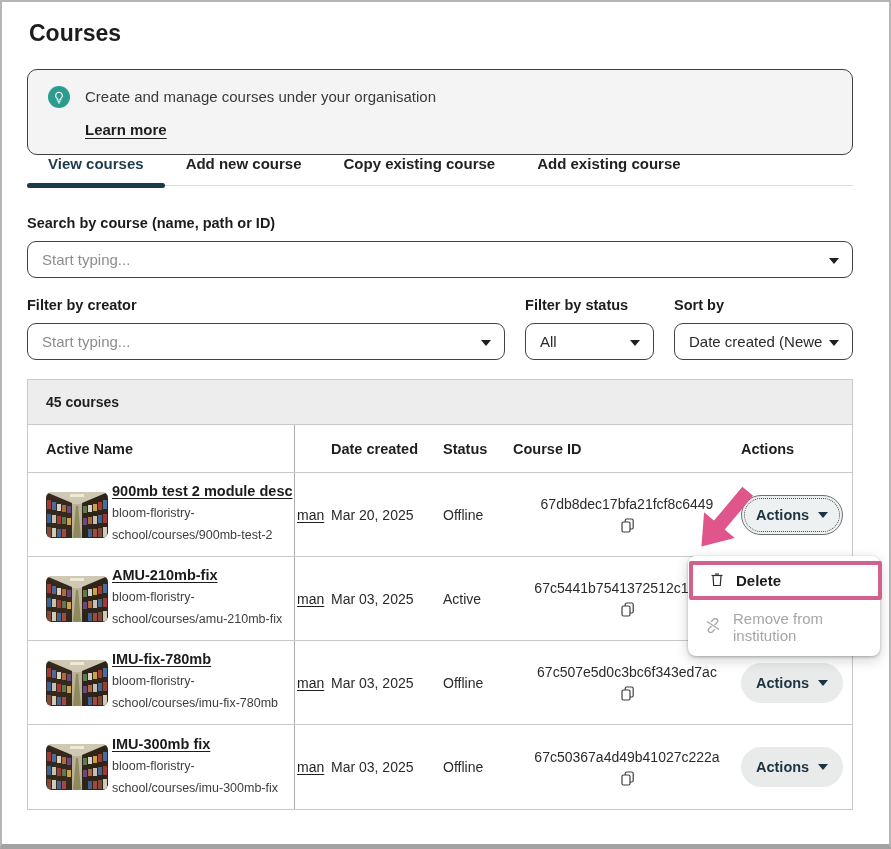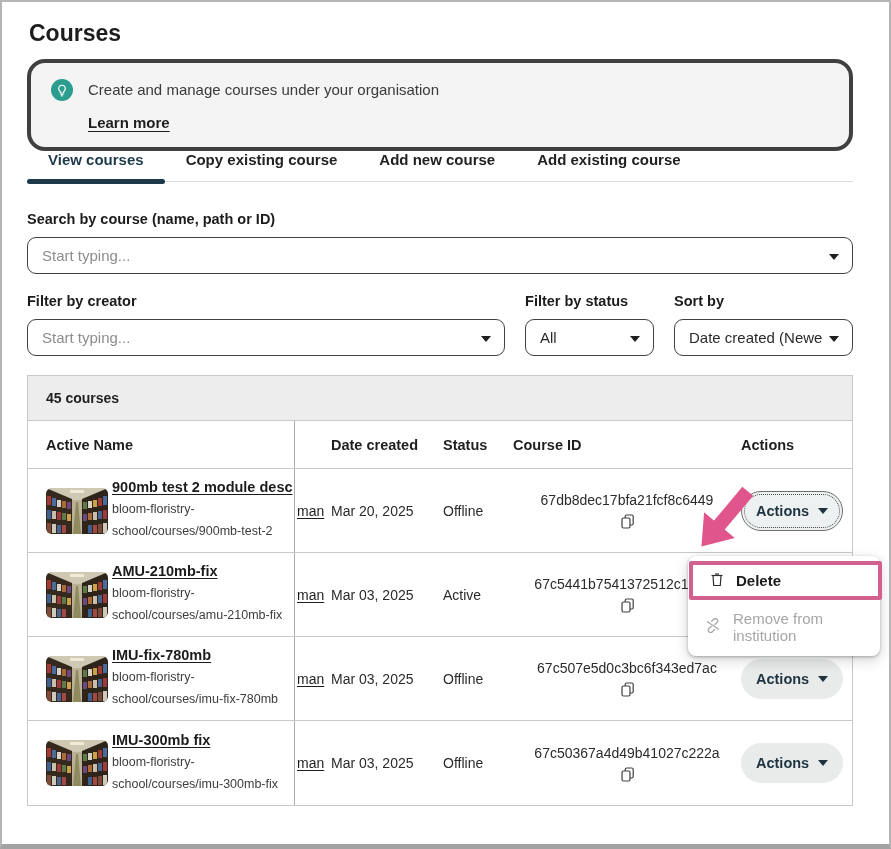--- a/index.html
+++ b/index.html
@@ -9,24 +9,24 @@
     background:#ffffff;
     border:2px solid #b5b5b5;
     border-bottom:5px solid #a2a2a2;
     position:relative;
     overflow:hidden;
     color:#1e1e1e;
   }
   .page { padding:14px 36px 0 25px; }
 
   
-  .page-title { font-size:23px; font-weight:700; color:#1c1c1c; margin:4px 0 12px 2px; }
-
-  
-  .banner { border:4px solid #404040; background:#f4f4f4; border-radius:18px; padding:16px 20px 15px 20px; }
+  .page-title { font-size:23px; font-weight:700; color:#1c1c1c; margin:4px 0 22px 2px; }
+
+  
+  .banner { border:1px solid #404040; background:#f4f4f4; border-radius:10px; padding:16px 20px 15px 20px; }
   .banner-row { display:flex; align-items:flex-start; gap:15px; }
   .bulb-circle { width:22px; height:22px; border-radius:50%; background:#2a9d8f; flex:0 0 auto;
     display:flex; align-items:center; justify-content:center; }
   .banner-text { font-size:15px; color:#3a3a3a; padding-top:2px; }
   .learn-more { display:inline-block; margin:13px 0 0 37px; font-size:15px; font-weight:700;
     color:#1f1f1f; text-decoration:underline; text-underline-offset:3px; cursor:pointer; }
 
   
   .tabs { display:flex; border-bottom:1px solid #dcdcdc; }
   .tab { padding:0 21px 13px 21px; font-size:15px; font-weight:600; color:#222; position:relative; cursor:pointer; }
@@ -105,22 +105,22 @@
           <path d="M4.6 10.6h2.8M5.2 12h1.6"></path>
         </svg>
       </div>
       <div class="banner-text">Create and manage courses under your organisation</div>
     </div>
     <a class="learn-more">Learn more</a>
   </div>
 
   <div class="tabs">
     <div class="tab active">View courses</div>
+    <div class="tab">Add new course</div>
     <div class="tab">Copy existing course</div>
-    <div class="tab">Add new course</div>
     <div class="tab">Add existing course</div>
   </div>
 
   <div class="search-section">
     <div class="field-label">Search by course (name, path or ID)</div>
     <div class="combobox">
       <span class="placeholder">Start typing...</span>
       <span class="caret"></span>
     </div>
   </div>

